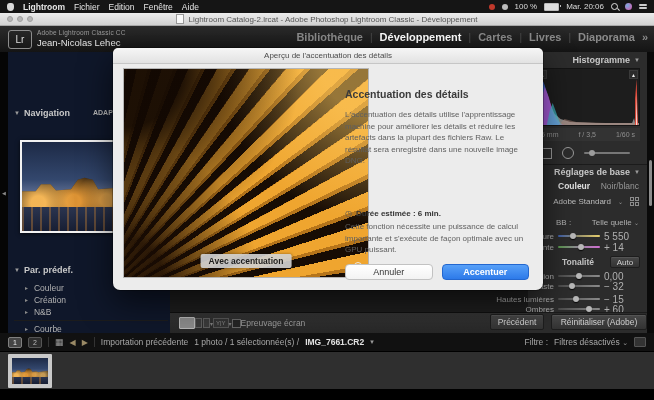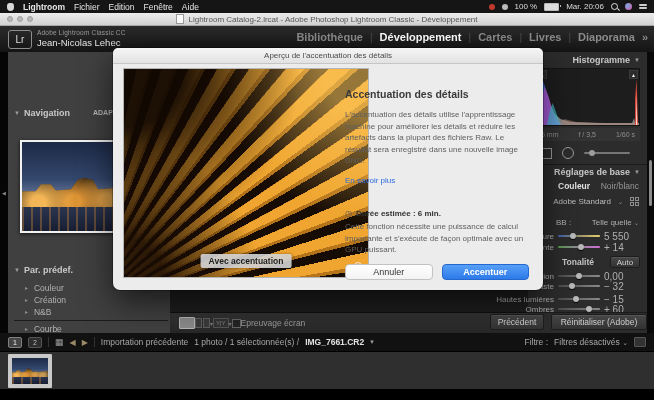--- a/index.html
+++ b/index.html
@@ -39,21 +39,21 @@
   .app-l1{position:absolute;left:37px;top:29px;font-size:6.5px;color:#9a9a9a;letter-spacing:.2px;}
   .app-l2{position:absolute;left:37px;top:37px;font-size:9.5px;color:#e3e3e3;}
   .modules{position:absolute;right:6px;top:31px;display:flex;align-items:center;gap:7px;
     font-size:11px;font-weight:bold;color:#8b8b8b;}
   .modules .sep{color:#4c4c4c;font-weight:normal;font-size:10px;}
   .modules .active{color:#fff;}
 
   
   .left-edge{position:absolute;left:0;top:52px;width:8px;height:281px;background:#050505;
     display:flex;align-items:center;justify-content:center;color:#8a8a8a;font-size:5px;}
-  .left-panel{position:absolute;left:8px;top:52px;width:162px;height:281px;background:#404040;}
+  .left-panel{position:absolute;left:8px;top:52px;width:162px;height:281px;background:#0f172a;}
   .panel-h{position:absolute;left:6px;display:flex;align-items:center;gap:4px;
     font-size:9px;font-weight:bold;color:#c8c8c8;white-space:nowrap;}
   .tri{font-size:6px;color:#9a9a9a;}
   .fit-label{position:absolute;left:85px;top:57px;font-size:7px;color:#b8b8b8;font-weight:bold;}
   .nav-thumb{position:absolute;left:12px;top:88px;width:140px;height:93px;border:2px solid #f2f2f2;
     box-sizing:border-box;box-shadow:0 1px 4px rgba(0,0,0,.7);overflow:hidden;background:#223050;}
   .preset-item{position:absolute;left:16px;display:flex;align-items:center;gap:5px;
     font-size:8.5px;color:#b2b2b2;white-space:nowrap;}
   .preset-item .tri{font-size:5px;color:#8a8a8a;}
   .p-divider{position:absolute;left:6px;right:2px;height:1px;background:#1c1c1c;}
@@ -422,21 +422,20 @@
   <div class="d-titlebar">
     <span>Aperçu de l'accentuation des détails</span>
   </div>
   <div class="d-preview">
     <span class="badge">Avec accentuation</span>
     <span class="zoom-ic"></span>
   </div>
   <div class="d-right">
     <div class="d-h">Accentuation des détails</div>
     <div class="d-p">L'accentuation des détails utilise l'apprentissage machine pour améliorer les détails et réduire les artefacts dans la plupart des fichiers Raw. Le résultat sera enregistré dans une nouvelle image DNG.</div>
-    <div class="d-link" style="color:#2d6ce0">En savoir plus</div>
     <div class="d-bottom">
       <div class="d-est">
         <span class="clock-ic">◷</span>
         <span>Durée estimée : 6 min.</span>
       </div>
       <div class="d-note">Cette fonction nécessite une puissance de calcul importante et s'exécute de façon optimale avec un GPU puissant.</div>
       <div class="d-btns">
         <div class="btn btn-cancel">Annuler</div>
         <div class="btn btn-primary">Accentuer</div>
       </div>

